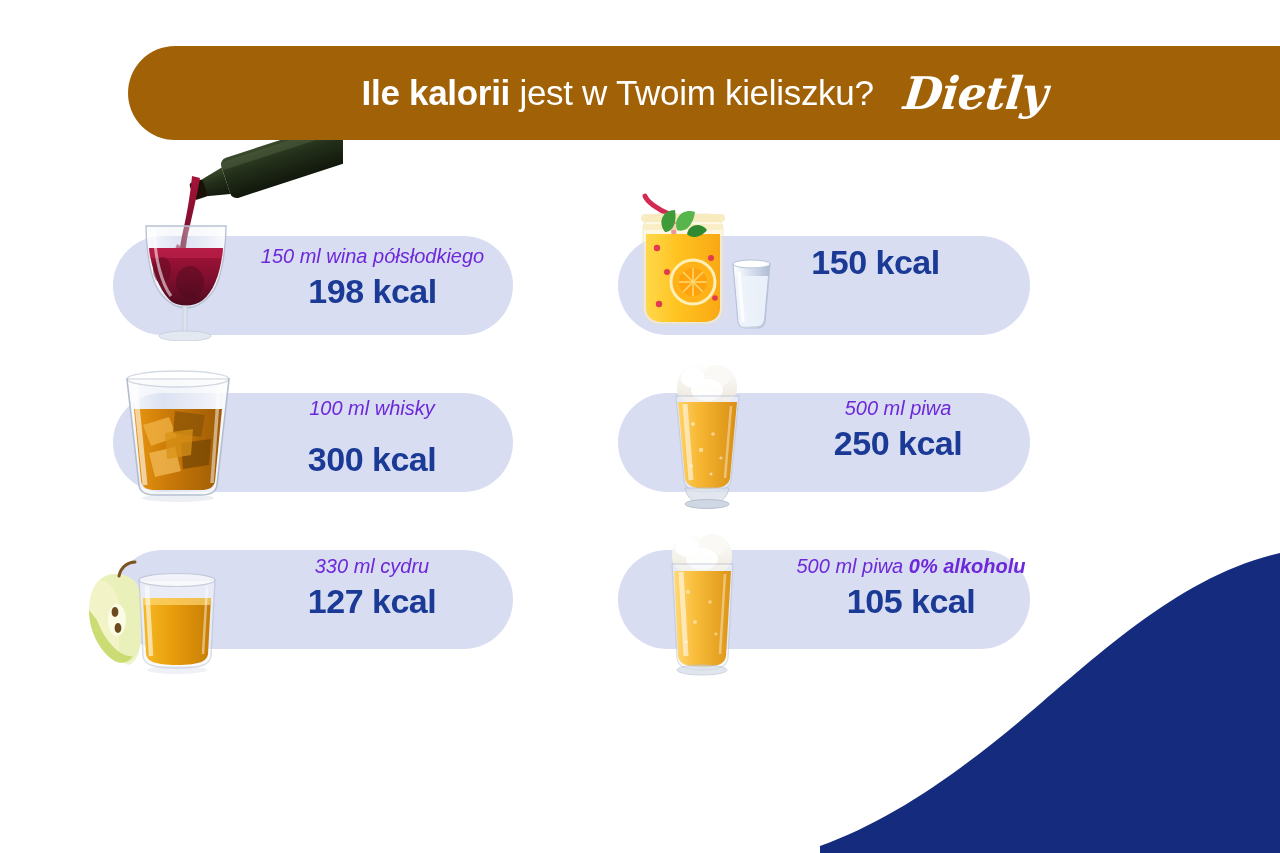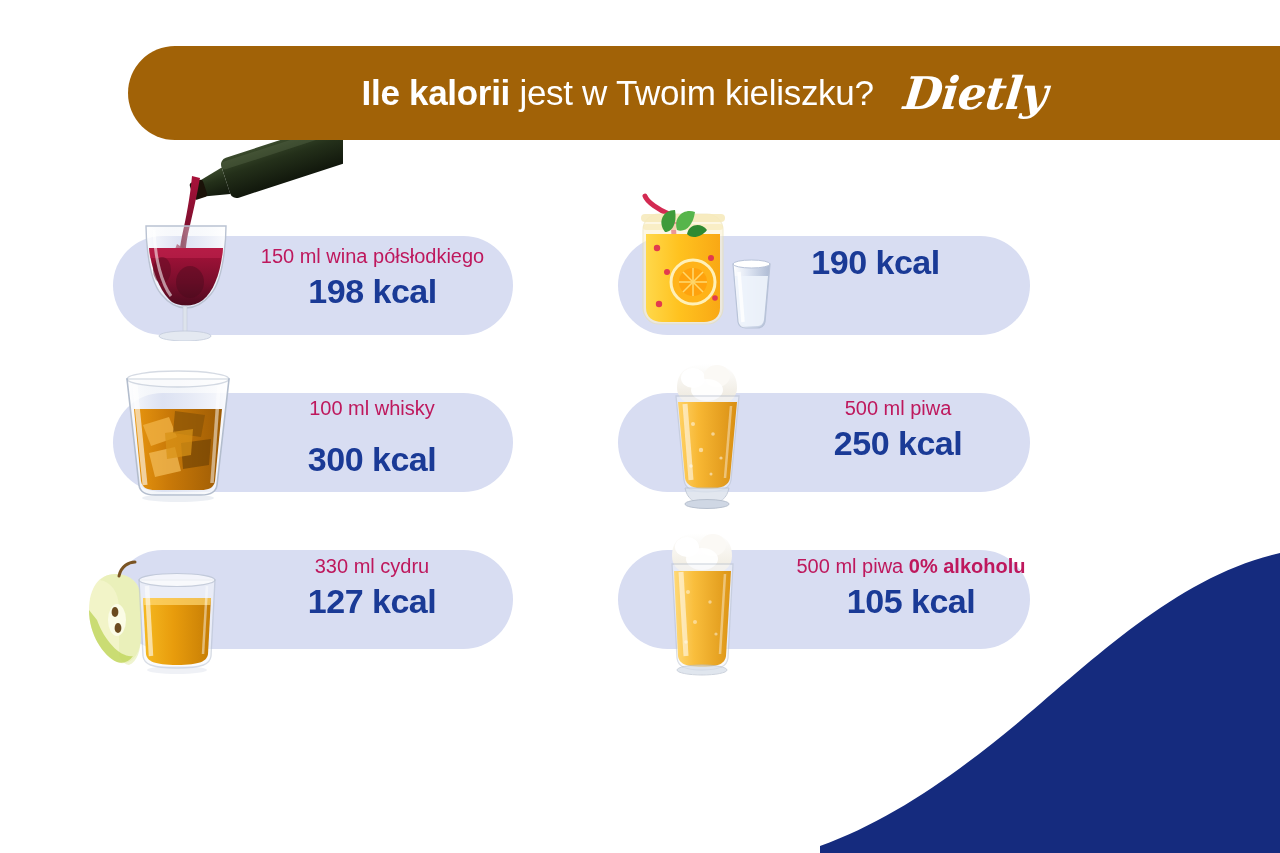--- a/index.html
+++ b/index.html
@@ -64,24 +64,25 @@
   }
   .card-text {
     position:absolute;
     display:flex;
     flex-direction:column;
     align-items:center;
     z-index:4;
   }
   .card-label {
     font-size:20px;
-    color:#be185d;
+    color:#6d28d9;
     white-space:nowrap;
     line-height:1.25;
     font-weight:400;
+    font-style:italic;
   }
   .card-label b { font-weight:700; }
   .card-kcal {
     font-size:34px;
     font-weight:700;
     color:#1a3a96;
     white-space:nowrap;
     line-height:1.3;
     letter-spacing:-0.5px;
   }
@@ -148,21 +149,21 @@
     <ellipse cx="62" cy="146" rx="14" ry="16" fill="#4a0a1c" opacity=".45"></ellipse>
 
     <rect x="55" y="170" width="4" height="28" fill="#dde3ec" stroke="#c2cada" stroke-width=".6"></rect>
     <ellipse cx="57" cy="200" rx="26" ry="5" fill="#e4e9f1" stroke="#c2cada" stroke-width=".8"></ellipse>
 
     <path d="M26,94 C27,124 34,148 43,160" stroke="#ffffff" stroke-width="3" fill="none" opacity=".55"></path>
   </svg>
 
   <div class="card" style="left:618px; top:236px; width:412px; height:99px;"></div>
   <div class="card-text" style="left:728px; top:240px; width:295px;">
-    <span class="card-kcal">190 kcal</span>
+    <span class="card-kcal">150 kcal</span>
   </div>
   <svg class="bev" style="left:615px; top:180px; width:165px; height:150px;" viewBox="0 0 165 150">
     <defs>
       <linearGradient id="juiceG" x1="0" y1="0" x2="1" y2="0">
         <stop offset="0%" stop-color="#ffd84a"></stop>
         <stop offset="45%" stop-color="#ffc21f"></stop>
         <stop offset="100%" stop-color="#f9a814"></stop>
       </linearGradient>
       <linearGradient id="shotG" x1="0" y1="0" x2="1" y2="0">
         <stop offset="0%" stop-color="#ffffff"></stop>

